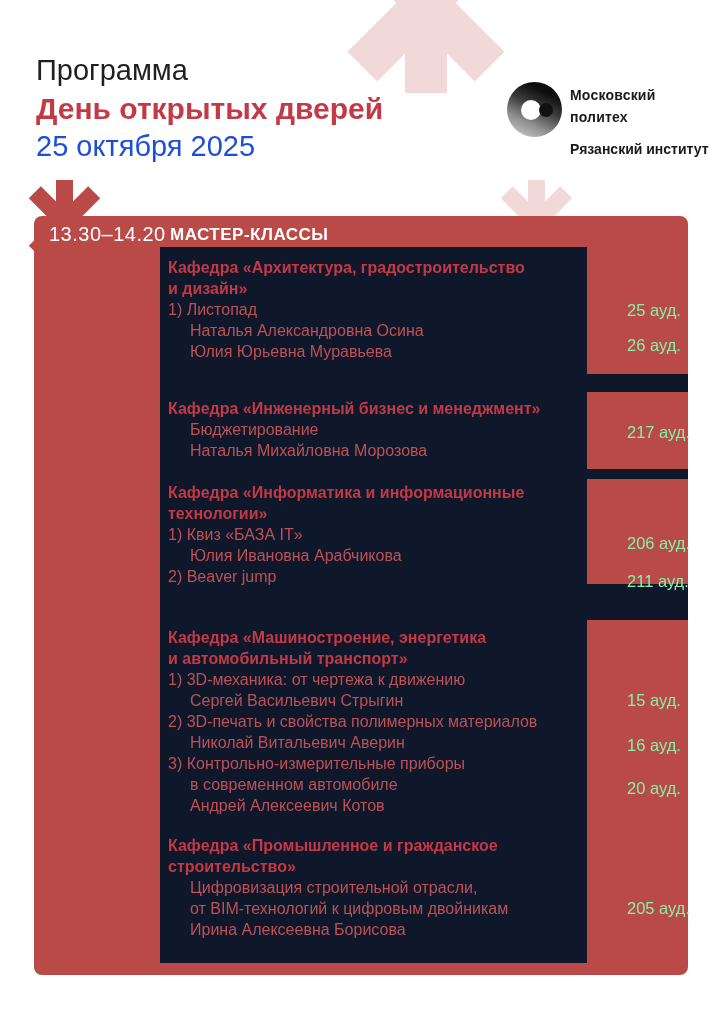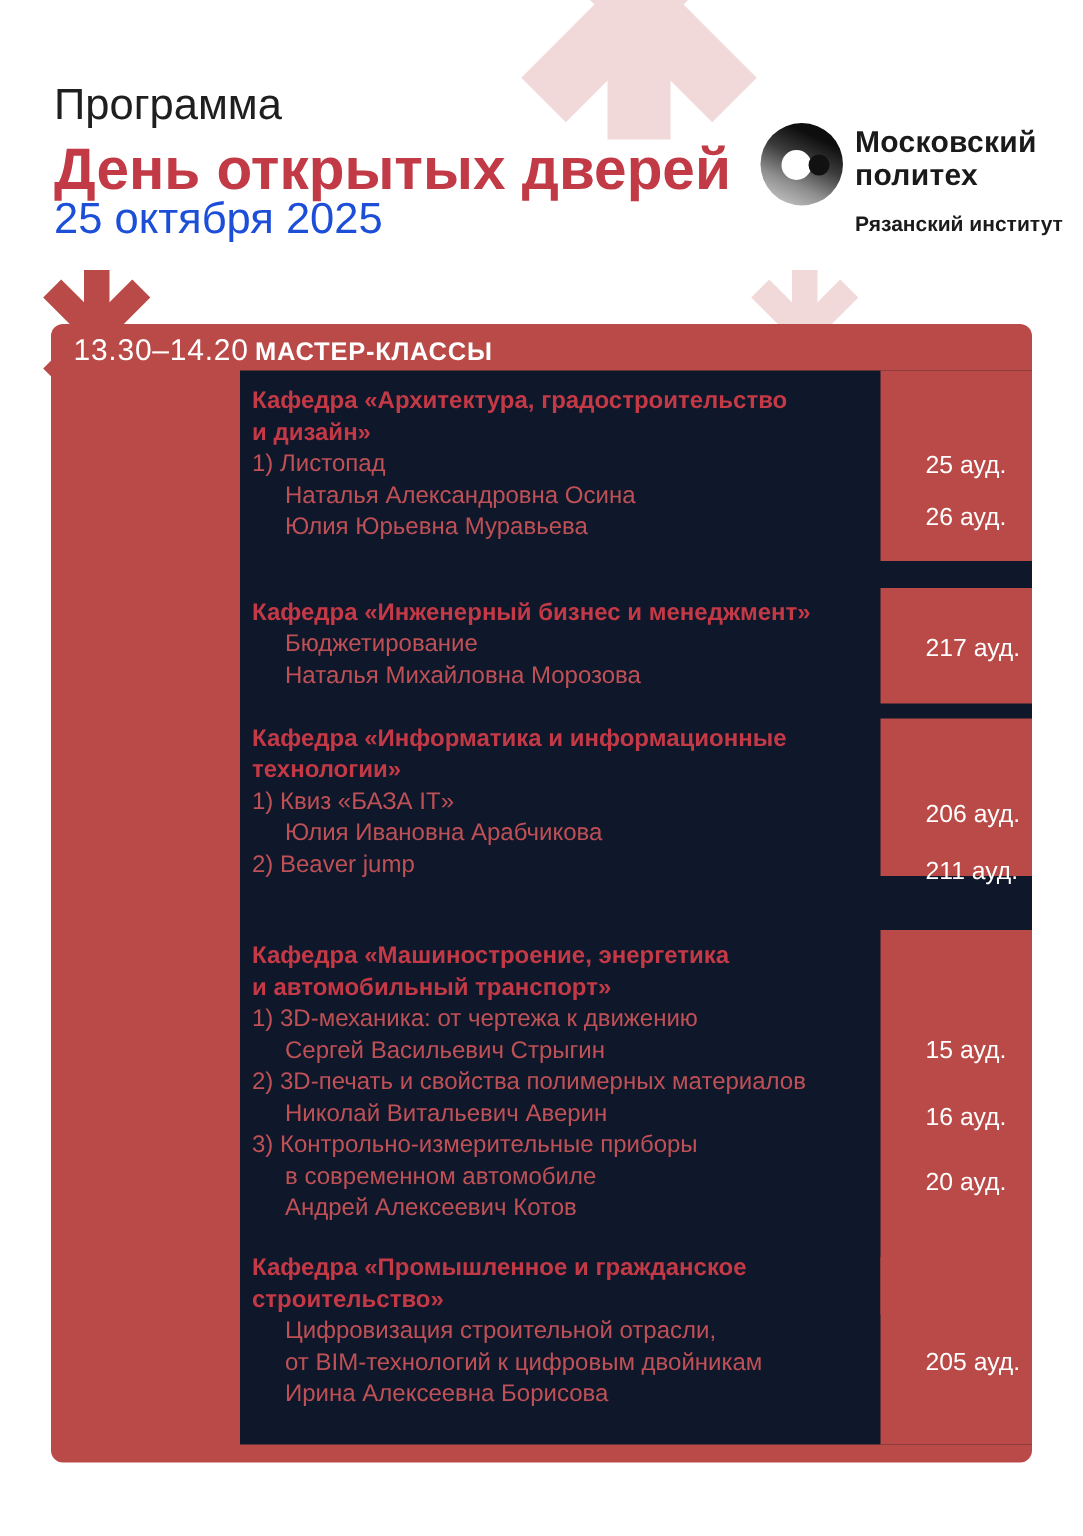--- a/index.html
+++ b/index.html
@@ -13,29 +13,29 @@
   .spark .bar { position:absolute; }
   .spark-top .bar { width:42px; height:180px; left:-21px; top:-90px; background:#f2d9d9; }
   .spark-small .bar { width:17px; height:84px; left:-8.5px; top:-42px; }
   .spark-dark .bar { background:#b94a47; }
   .spark-pink .bar { background:#f2d9d9; }
   .r0  { transform:rotate(0deg); }
   .r45 { transform:rotate(45deg); }
   .rm45{ transform:rotate(-45deg); }
   
   .pretitle { position:absolute; left:36px; top:54px; font-size:29px; font-weight:500; color:#1f1f1f; z-index:2; }
-  .title    { position:absolute; left:36px; top:92px; font-size:39px; font-weight:700; color:#c23a46; z-index:2; }
+  .title    { position:absolute; left:36px; top:92px; font-size:30px; font-weight:700; color:#c23a46; z-index:2; }
   .date     { position:absolute; left:36px; top:130px; font-size:29px; font-weight:400; color:#1d4ed8; z-index:2; }
   .logo { position:absolute; left:507px; top:82px; z-index:2; }
   .logo-ring { position:absolute; left:0; top:0; width:55px; height:55px; border-radius:50%;
     background:linear-gradient(205deg, #0e0e0e 22%, #3c3c3c 45%, #8f8f8f 70%, #c9c9c9 95%); }
   .logo-hole { position:absolute; left:14px; top:18px; width:20px; height:20px; border-radius:50%; background:#ffffff; }
   .logo-dot  { position:absolute; left:32px; top:21px; width:14px; height:14px; border-radius:50%; background:#111111; }
   .logo-text { position:absolute; left:63px; top:2px; white-space:nowrap; }
-  .logo-line { font-size:20px; font-weight:700; color:#1a1a1a; line-height:22px; letter-spacing:.2px; }
+  .logo-line { font-size:14px; font-weight:700; color:#1a1a1a; line-height:22px; letter-spacing:.2px; }
   .logo-sub  { font-size:14px; font-weight:700; color:#1a1a1a; margin-top:13px; }
   
   .container { position:absolute; left:34px; top:216px; width:654px; height:759px;
     background:#b94a47; border-radius:8px; z-index:1; }
   .band-time { position:absolute; left:15px; top:7px; font-size:20px; color:#ffffff;
     letter-spacing:.5px; white-space:nowrap; }
   .band-cat  { position:absolute; left:136px; top:9px; font-size:17px; font-weight:700;
     color:#ffffff; letter-spacing:.5px; white-space:nowrap; }
   .card { position:absolute; left:126px; top:31px; right:0; bottom:12px; background:#0f172a; z-index:1; }
   .section { position:absolute; left:0; right:110px; padding-left:8px; }
@@ -44,21 +44,21 @@
   .bline { color:#bf5156; }
   .indent { padding-left:22px; }
   .s1 { top:10px; } .s2 { top:151px; } .s3 { top:235px; } .s4 { top:380px; } .s5 { top:588px; }
   
   .tab { position:absolute; left:553px; width:101px; background:#b94a47; z-index:2; }
   .tab1 { top:31px;  height:127px; }
   .tab2 { top:176px; height:77px;  }
   .tab3 { top:263px; height:105px; }
   .tab4 { top:404px; height:256px; }
   .tab5 { top:622px; height:125px; }
-  .room { position:absolute; left:30px; font-size:16.5px; line-height:22px; color:#ffffff; white-space:nowrap; }
+  .room { position:absolute; left:40px; font-size:16.5px; line-height:22px; color:#86efac; white-space:nowrap; }
 </style>
 </head>
 <body>
 
 <div class="page">
 
   <div class="spark spark-top" style="left:426px; top:3px;">
     <div class="bar r0"></div>
       <div class="bar r45"></div>
       <div class="bar rm45"></div>

